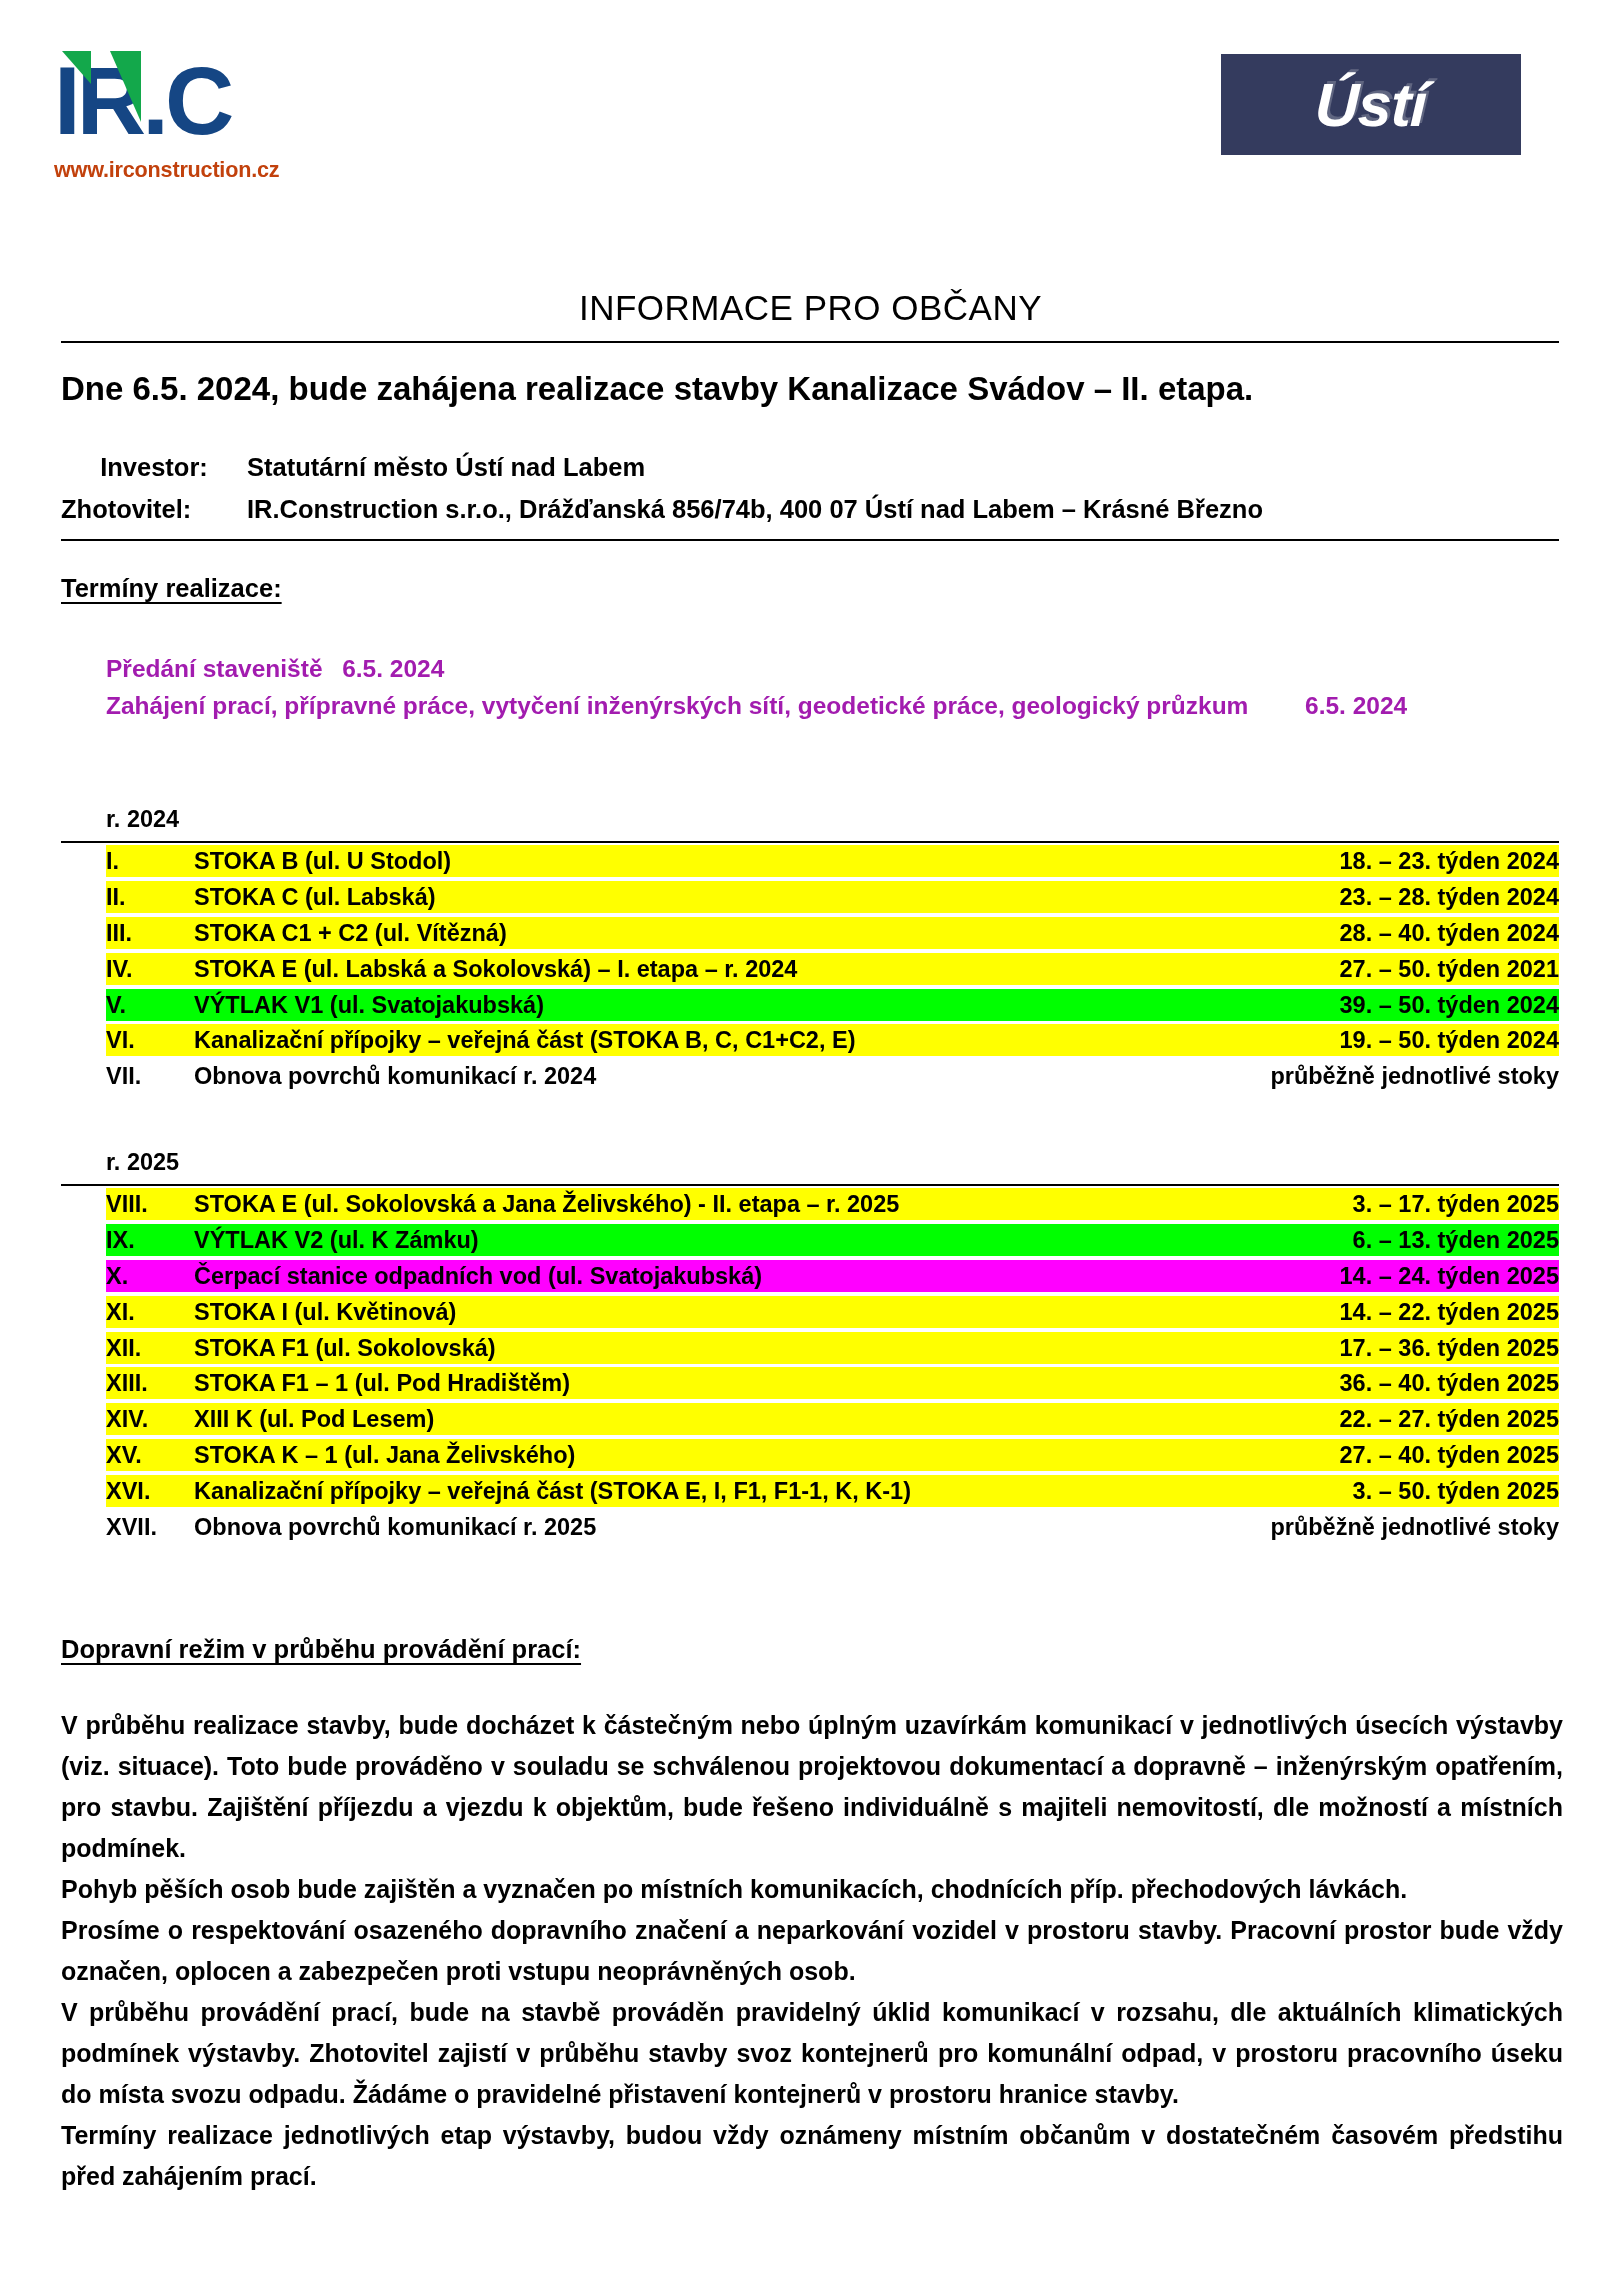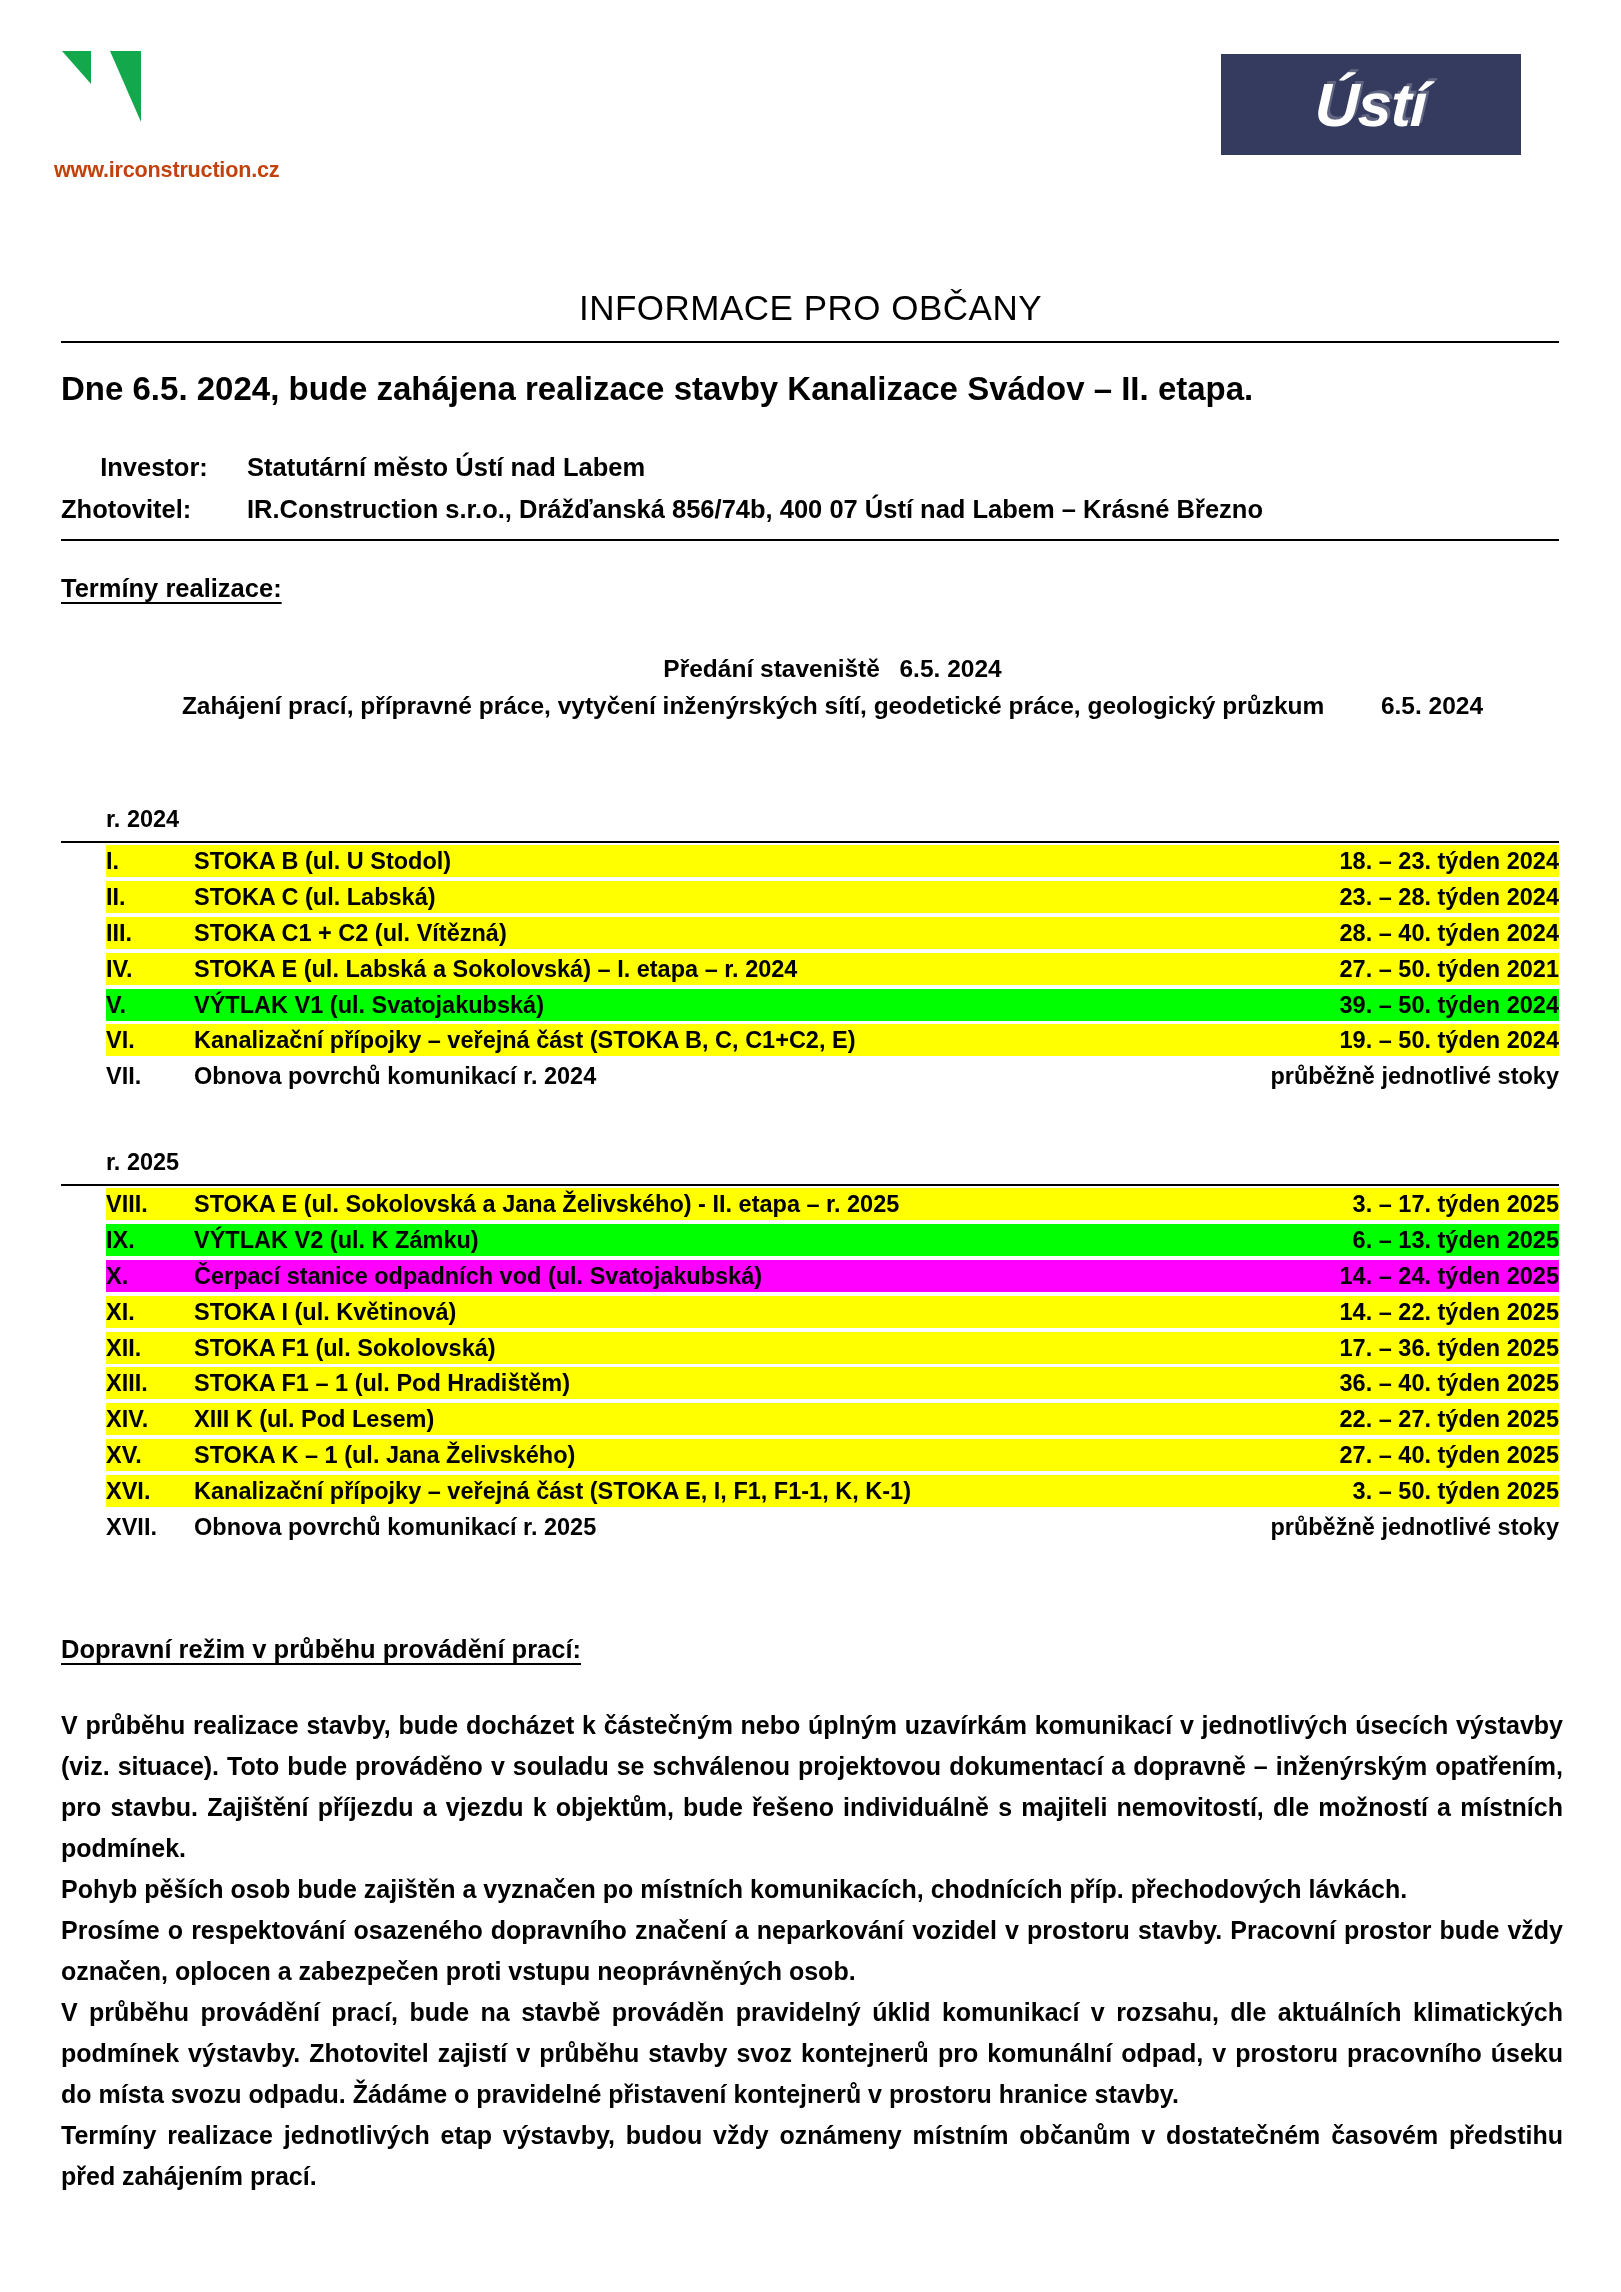--- a/index.html
+++ b/index.html
@@ -147,23 +147,23 @@
     text-underline-offset: 4.9px;
   }
 
   
   .blue-row {
     position: absolute;
     left: 106px;
     width: 1453px;
     font-size: 24.5px;
     font-weight: bold;
-    color: #000000;
+    color: #a21caf;
     display: flex;
-    justify-content: center;
+    justify-content: flex-start;
     white-space: nowrap;
   }
   .blue-row .bdate { padding-left: 19.6px; }
   .blue-1 { top: 655px; }
   .blue-2 { top: 692px; gap: 37px; }
 
   
   .year-label {
     position: absolute;
     left: 106px;
@@ -243,20 +243,21 @@
 </style>
 </head>
 <body>
 
 <div class="page">
 
   <div class="header">
 
     <div class="irc-logo">
       <div class="irc-mark">
+        <span class="irc-word">IR.C</span>
         <span class="irc-green-a"></span>
         <span class="irc-green-b"></span>
       </div>
       <div class="irc-url">www.irconstruction.cz</div>
     </div>
 
     <div class="usti-logo">
       <span class="usti-text">Ústí</span>
     </div>
   </div>

